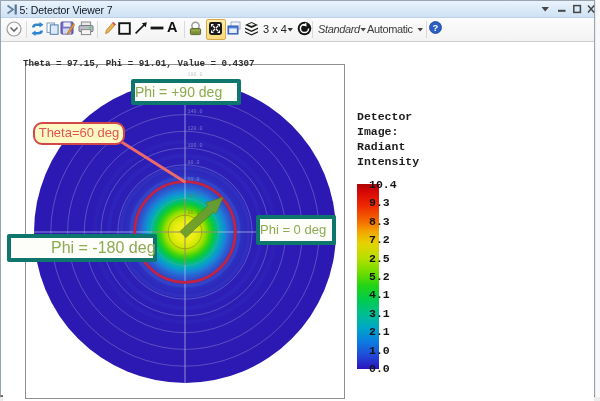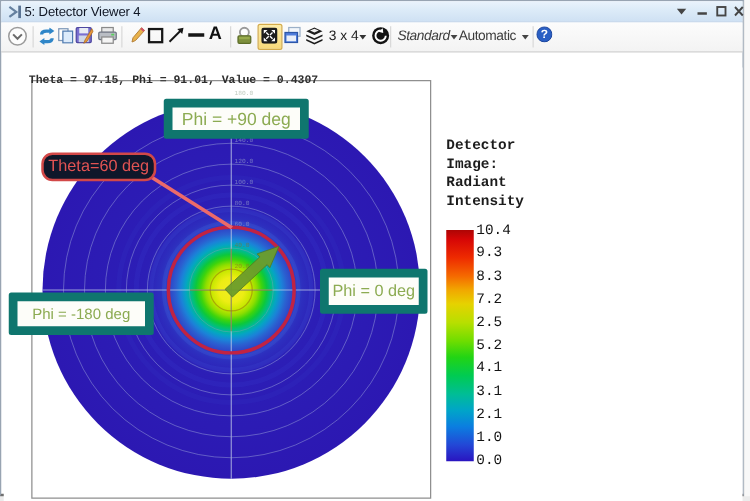--- a/index.html
+++ b/index.html
@@ -12,43 +12,43 @@
      border-bottom:1px solid #bdd1e8;}
 #title{position:absolute;left:18.5px;top:2.5px;font-size:10.5px;letter-spacing:-0.1px;color:#101624;}
 .tbtn{position:absolute;top:0px;color:#3a3a3a;}
 #toolbar{position:absolute;left:0;top:17px;width:593px;height:23px;
      background:linear-gradient(180deg,#fcfcfc,#f3f3f3);border-bottom:1px solid #cfcfcf;}
 .sep{position:absolute;top:3px;width:1px;height:17px;background:#d9d9d9;}
 #content{position:absolute;left:2px;top:41px;width:591px;height:352px;background:#ffffff;margin-top:12px;}
 #frame{position:absolute;left:22px;top:10px;width:318px;height:333px;border:1px solid #8f8f8f;background:#fff;}
 #status{position:absolute;left:20px;top:4px;font-family:"Liberation Mono",monospace;
      font-size:9.2px;font-weight:bold;color:#2e2e2e;letter-spacing:0px;}
-.abox{position:absolute;background:#fdfdf9;border:7px solid #0f766e;border-radius:2px;
-     color:#8cab52;font-size:13px;text-align:center;line-height:17px;white-space:nowrap;}
-#thetabox{position:absolute;background:#0f172a;border:2px solid #d24848;border-radius:9px;
+.abox{position:absolute;background:#fdfdf9;border:4px solid #0f766e;border-radius:2px;
+     color:#8cab52;font-size:13px;line-height:17px;white-space:nowrap;}
+#thetabox{position:absolute;background:#fef9c3;border:2px solid #d24848;border-radius:9px;
      color:#e25353;font-size:13px;text-align:center;line-height:18px;white-space:nowrap;}
 #dettext{position:absolute;left:354px;top:55px;font-family:"Liberation Mono",monospace;
      font-size:11.5px;font-weight:bold;color:#1c1c1c;line-height:15px;white-space:pre;}
 #cbar{position:absolute;left:354px;top:130px;width:22px;height:185px;
   background:linear-gradient(180deg,
    #ad0505 0%,#d60606 4%,#ee2b00 12%,#f56a00 20%,#f1a800 26%,#e6d200 32%,
    #b8df00 40%,#6fdd00 48%,#22d414 55%,#00cb52 63%,#00bd96 71%,#00a5c8 78%,
    #0b7ee0 85%,#2347d6 93%,#2a14c0 100%);}
-.clab{position:absolute;left:378px;font-family:"Liberation Mono",monospace;
-   font-size:11.5px;font-weight:normal;color:#141414;line-height:11px;}
+.clab{position:absolute;left:366px;font-family:"Liberation Mono",monospace;
+   font-size:11.5px;font-weight:bold;color:#141414;line-height:11px;}
 </style>
 </head>
 <body>
 <div id="win">
   <div id="titlebar">
     <svg style="position:absolute;left:5px;top:3px" width="13" height="11" viewBox="0 0 13 11">
       <path d="M1.5 1.5 L7 5.5 L1.5 9.5" fill="none" stroke="#66819f" stroke-width="1.8"></path>
       <rect x="8.6" y="0.5" width="2.2" height="10" fill="#5a7494"></rect>
     </svg>
-    <div id="title">5: Detector Viewer 4</div>
+    <div id="title">5: Detector Viewer 7</div>
     <svg class="tbtn" style="left:539px" width="57" height="16" viewBox="0 0 57 16">
       <path d="M1.5 6 L9 6 L5.2 10.5 Z" fill="#454545"></path>
       <rect x="18" y="8.8" width="7.5" height="2" fill="#454545"></rect>
       <rect x="33.8" y="4.6" width="6.6" height="6.8" fill="none" stroke="#454545" stroke-width="1.5"></rect>
       <path d="M48 4.6 L54.2 11.4 M54.2 4.6 L48 11.4" stroke="#454545" stroke-width="1.5" fill="none"></path>
     </svg>
   </div>
   <div id="toolbar">
     <svg style="position:absolute;left:5px;top:3px" width="16" height="16" viewBox="0 0 16 16">
       <circle cx="8" cy="8" r="7" fill="#fdfdfd" stroke="#9b9b9b" stroke-width="1.2"></circle>
@@ -210,21 +210,21 @@
 
         <path d="M94 76 L159.5 117.2" stroke="#ec6a6a" stroke-width="3" fill="none"></path>
 
         <polygon points="154.1,166.4 159.9,172.6 187.7,146.7 189.9,149.1 197.2,132.0 179.7,138.1 181.9,140.5" fill="#6d9d2b" stroke="#527c1f" stroke-width="0.7" opacity="0.95"></polygon>
       </svg>
     </div>
     <div id="status">Theta = 97.15, Phi = 91.01, Value = 0.4307</div>
     <div id="thetabox" style="left:30px;top:68px;width:88px;height:19px;">Theta=60 deg</div>
     <div class="abox" style="left:128px;top:25px;width:102px;height:18px;line-height:18px;font-size:14px;">Phi = +90 deg</div>
     <div class="abox" style="left:253px;top:161px;width:72px;height:22px;line-height:22px;">Phi = 0 deg</div>
-    <div class="abox" style="left:4px;top:180px;width:102px;height:20px;line-height:20px;font-size:12px;">Phi = -180 deg</div>
+    <div class="abox" style="left:4px;top:180px;width:102px;height:20px;line-height:20px;font-size:16px;padding-left:40px;">Phi = -180 deg</div>
     <div id="dettext">Detector
 Image:
 Radiant
 Intensity</div>
     <div id="cbar"></div>
     <div class="clab" style="top:125px">10.4</div>
     <div class="clab" style="top:143.4px">9.3</div>
     <div class="clab" style="top:161.8px">8.3</div>
     <div class="clab" style="top:180.2px">7.2</div>
     <div class="clab" style="top:198.6px">2.5</div>

